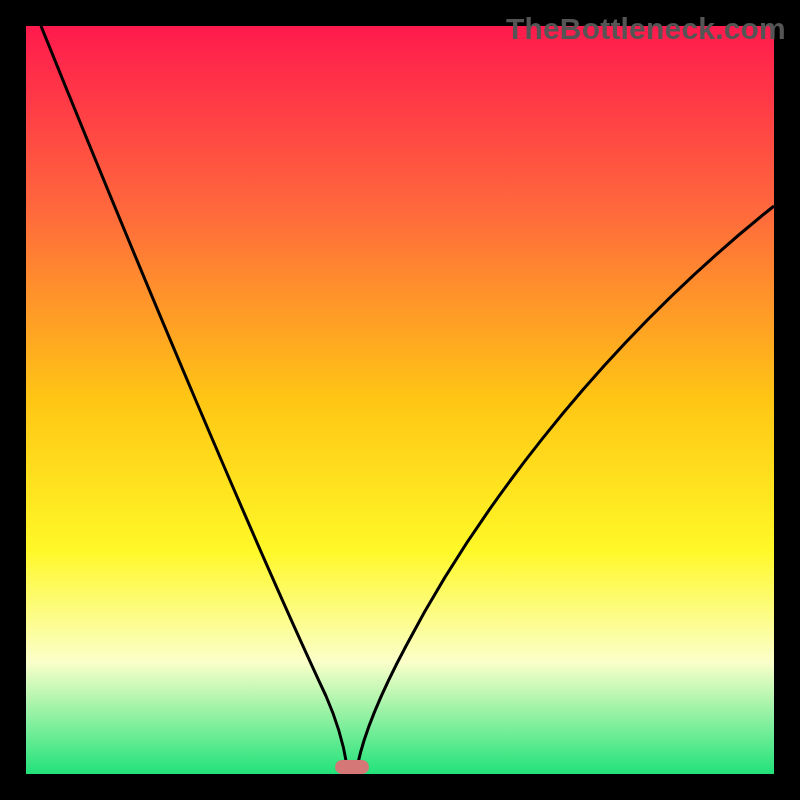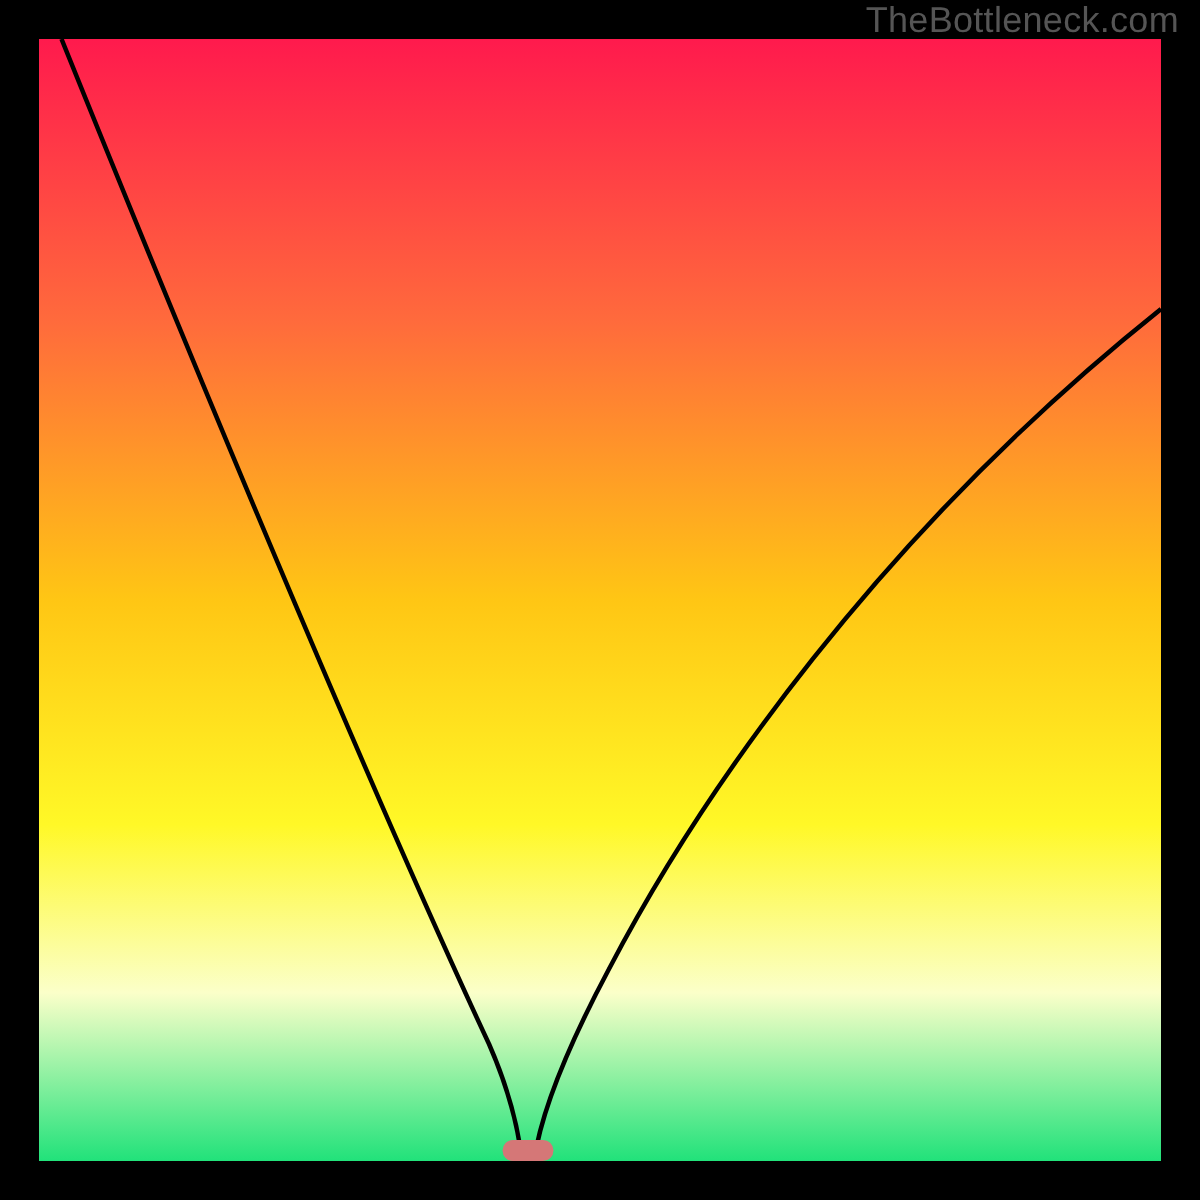--- a/index.html
+++ b/index.html
@@ -28,25 +28,25 @@
     background: linear-gradient(to bottom,
       #ff1a4d 0%,
       #ff6a3c 25%,
       #ffc614 50%,
       #fff827 70%,
       #fbffc9 85%,
       #21e27a 100%);
   }
   .watermark {
     position: absolute;
-    top: 0;
+    top: 12px;
     right: 14px;
     color: #555;
-    font-size: 24px;
-    font-weight: 400;
+    font-size: 30px;
+    font-weight: 700;
     letter-spacing: 0.2px;
   }
   .curve {
     position: absolute;
     top: 0;
     left: 0;
   }
   .marker {
     position: absolute;
     width: 34px;

